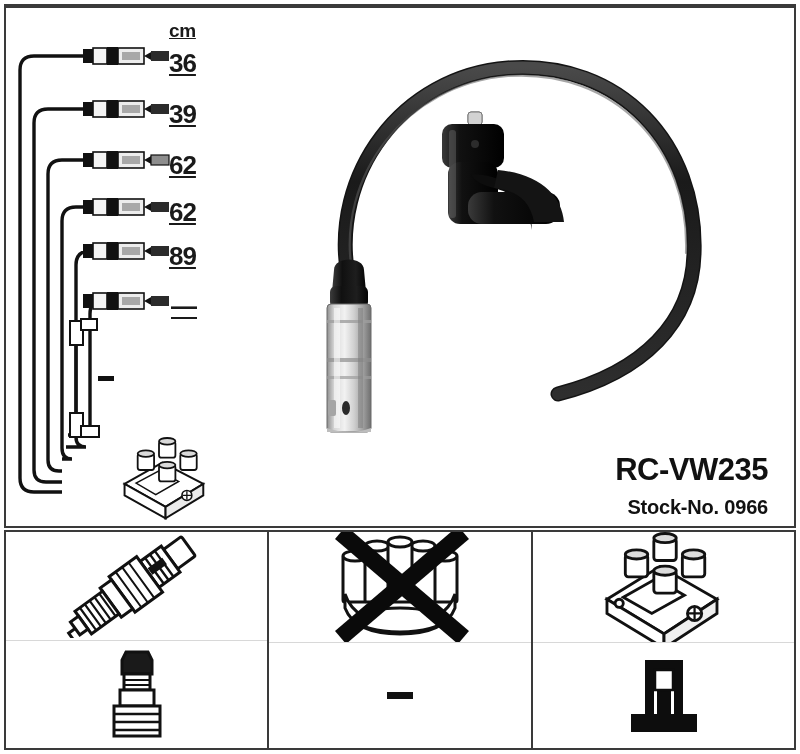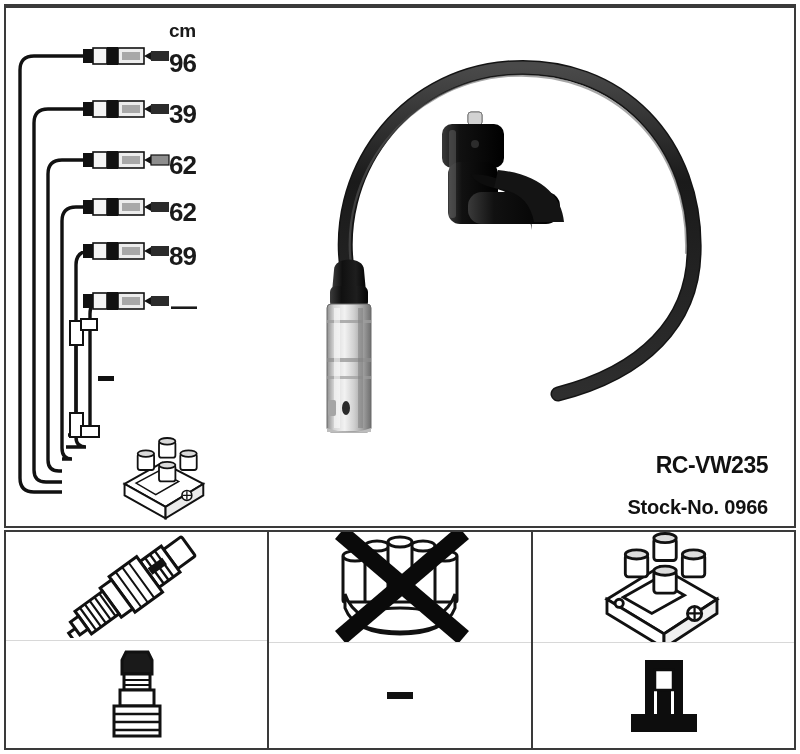--- a/index.html
+++ b/index.html
@@ -57,20 +57,21 @@
   .icon-cell.top-cell { border-bottom: 1px solid #d8d8d8; }
 
   
   .len-label {
     position: absolute;
     font-family: "Liberation Sans", sans-serif;
     font-weight: bold;
     color: #1a1a1a;
     text-align: left;
     white-space: nowrap;
+    text-decoration: underline;
   }
   #cm-header {
     left: 163px; top: 12px;
     font-size: 19px;
     letter-spacing: -0.3px;
   }
   .len-val {
     left: 163px;
     font-size: 26px;
     letter-spacing: -1px;
@@ -79,21 +80,21 @@
     left: 165px;
     font-size: 26px;
     font-weight: bold;
   }
 
   
   #product-code {
     position: absolute;
     right: 26px;
     top: 444px;
-    font-size: 23px;
+    font-size: 31px;
     font-weight: bold;
     letter-spacing: -0.5px;
     color: #111;
     text-align: right;
     white-space: nowrap;
   }
   #stock-no {
     position: absolute;
     right: 26px;
     top: 488px;
@@ -233,21 +234,21 @@
           <rect x="50" y="33" width="20" height="20" rx="3"></rect>
           <ellipse cx="60" cy="33" rx="10" ry="4" fill="#d9d9d9"></ellipse>
         </g>
         <circle cx="84" cy="70" r="6" fill="#fff" stroke="#111" stroke-width="2"></circle>
         <path d="M79 70 h10 M84 65 v10" stroke="#111" stroke-width="1.6"></path>
       </g>
     </svg>
 
     <div id="cm-header" class="len-label">cm</div>
 
-    <div class="len-label len-val" style="top:40px">96</div>
+    <div class="len-label len-val" style="top:40px">36</div>
     <div class="len-label len-val" style="top:91px">39</div>
     <div class="len-label len-val" style="top:142px">62</div>
     <div class="len-label len-val" style="top:189px">62</div>
     <div class="len-label len-val" style="top:233px">89</div>
     <div class="len-label len-dash" style="top:283px">—</div>
 
     <div id="vert-dash"></div>
 
     <svg width="520" height="460" viewBox="0 0 520 460" style="position:absolute;left:266px;top:16px;">
       <defs>

